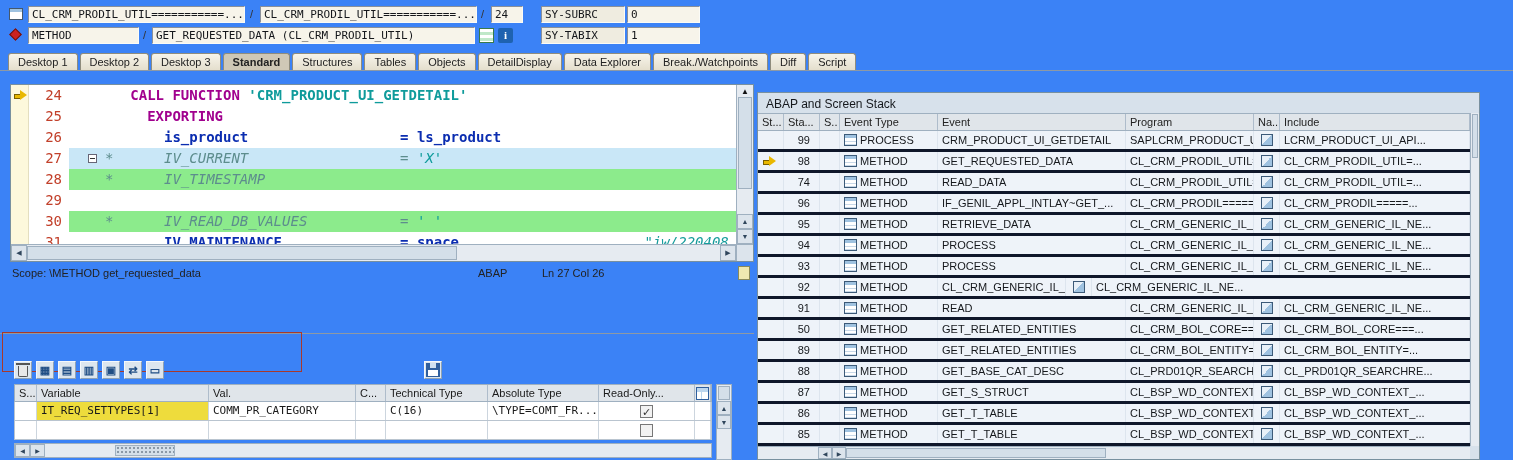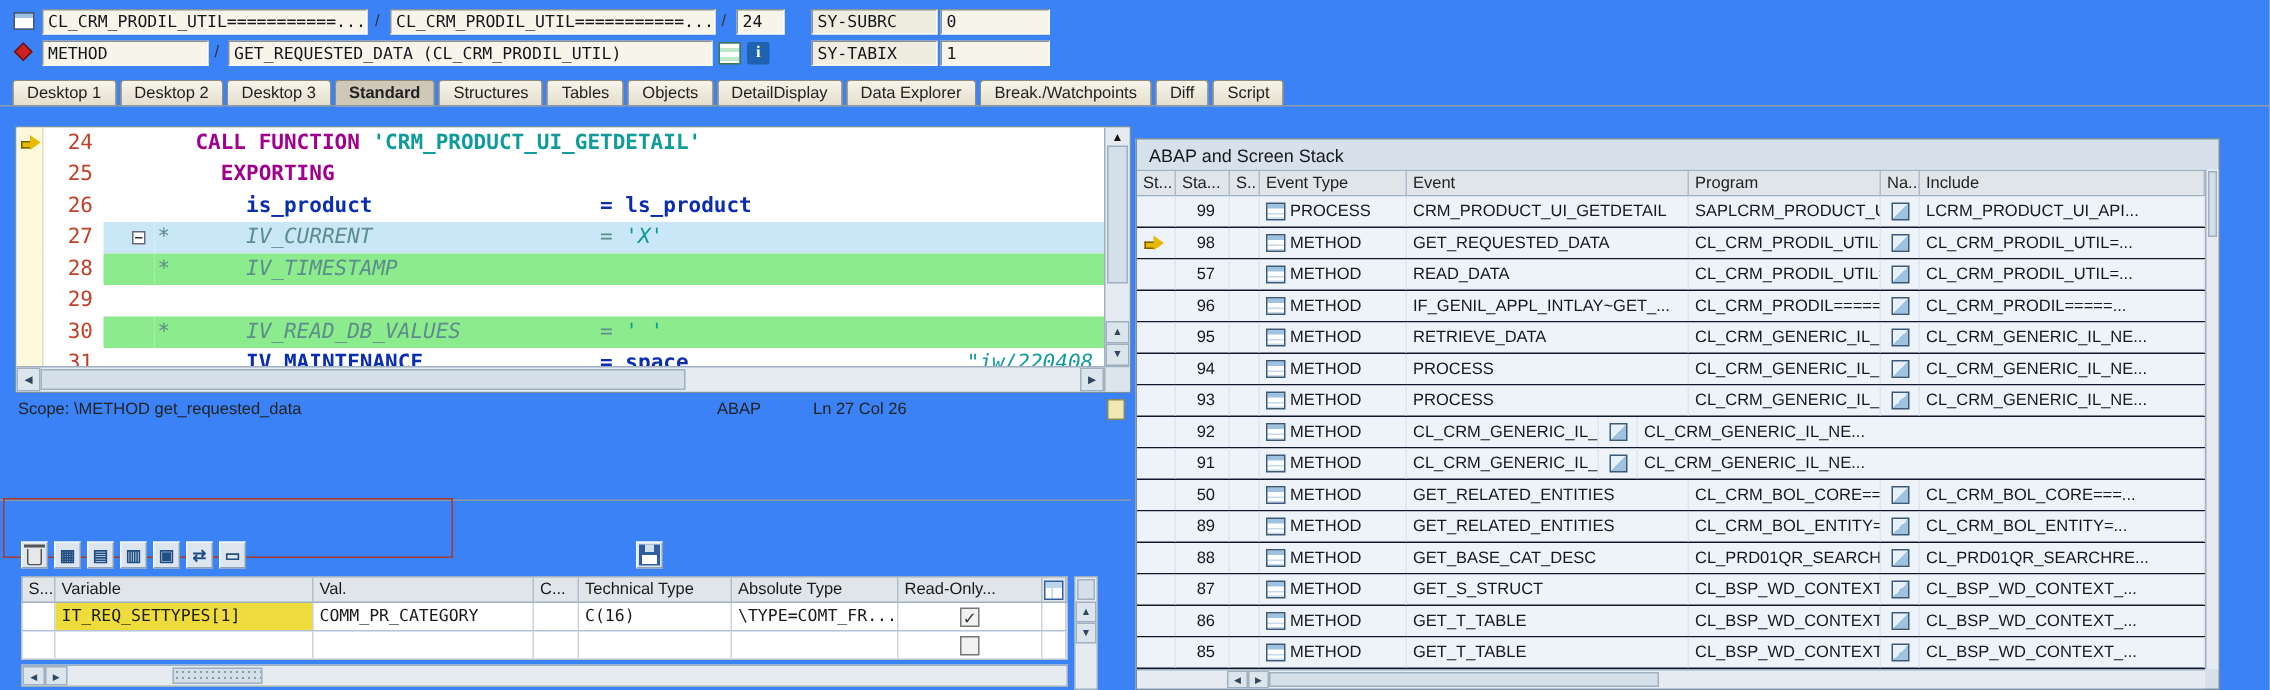--- a/index.html
+++ b/index.html
@@ -83,21 +83,21 @@
   .sbtn.small{width:18px;height:18px;font-size:11px}
   .trash{position:relative;width:10px;height:11px;border:1px solid #555;border-top:none;border-radius:0 0 2px 2px;background:#e8e8e8;margin-top:3px}
   .trash::before{content:"";position:absolute;left:-3px;top:-3px;width:14px;height:2px;background:#555}
 
   
   #stack{position:absolute;left:757px;top:92px;width:723px;height:368px;border:1px solid #78909f;background:#d7e1eb;overflow:hidden}
   #stack-title{height:20px;padding:4px 0 0 8px;font-size:12px;color:#15181c}
   #stack-body{position:absolute;left:0;top:20px;right:9px;bottom:13px;background:#eef3f9;overflow:hidden}
   #stack-head{display:flex;height:18px;background:#e0e5ea;border-top:1px solid #9fb0c0;border-bottom:1px solid #9fb0c0}
   .shc{flex:none;border-right:1px solid #aebccb;padding:2px 0 0 4px;font-size:11px;color:#222;overflow:hidden;white-space:nowrap}
-  .srow{display:flex;height:21px;border-bottom:1px solid #0f172a;background:#eef3f9}
+  .srow{display:flex;height:21px;border-bottom:3px solid #0f172a;background:#eef3f9}
   .sc{flex:none;display:flex;align-items:center;border-right:1px solid #dde5ee;padding-left:4px;font-size:11px;white-space:nowrap;overflow:hidden;color:#15181c}
   .c-st{width:26px}
   .c-sta{width:36px}
   .sc.c-sta{justify-content:flex-end;padding-right:9px}
   .c-s{width:20px}
   .c-et{width:98px}
   .sc.c-et{gap:3px}
   .c-ev{width:188px}
   .c-pr{width:128px}
   .c-na{width:26px}
@@ -347,21 +347,21 @@
             </span>
             <span class="sc c-ev">GET_REQUESTED_DATA</span>
             <span class="sc c-pr">CL_CRM_PRODIL_UTIL=...</span>
             <span class="sc c-na">
               <span class="nav-ico"></span>
             </span>
             <span class="sc c-in">CL_CRM_PRODIL_UTIL=...</span>
           </div>
           <div class="srow">
             <span class="sc c-st"></span>
-            <span class="sc c-sta">57</span>
+            <span class="sc c-sta">74</span>
             <span class="sc c-s"></span>
             <span class="sc c-et">
               <span class="tbl-ico"></span>
               <span>METHOD</span>
             </span>
             <span class="sc c-ev">READ_DATA</span>
             <span class="sc c-pr">CL_CRM_PRODIL_UTIL=...</span>
             <span class="sc c-na">
               <span class="nav-ico"></span>
             </span>
@@ -442,20 +442,21 @@
             <span class="sc c-in">CL_CRM_GENERIC_IL_NE...</span>
           </div>
           <div class="srow">
             <span class="sc c-st"></span>
             <span class="sc c-sta">91</span>
             <span class="sc c-s"></span>
             <span class="sc c-et">
               <span class="tbl-ico"></span>
               <span>METHOD</span>
             </span>
+            <span class="sc c-ev">READ</span>
             <span class="sc c-pr">CL_CRM_GENERIC_IL_NE...</span>
             <span class="sc c-na">
               <span class="nav-ico"></span>
             </span>
             <span class="sc c-in">CL_CRM_GENERIC_IL_NE...</span>
           </div>
           <div class="srow">
             <span class="sc c-st"></span>
             <span class="sc c-sta">50</span>
             <span class="sc c-s"></span>

